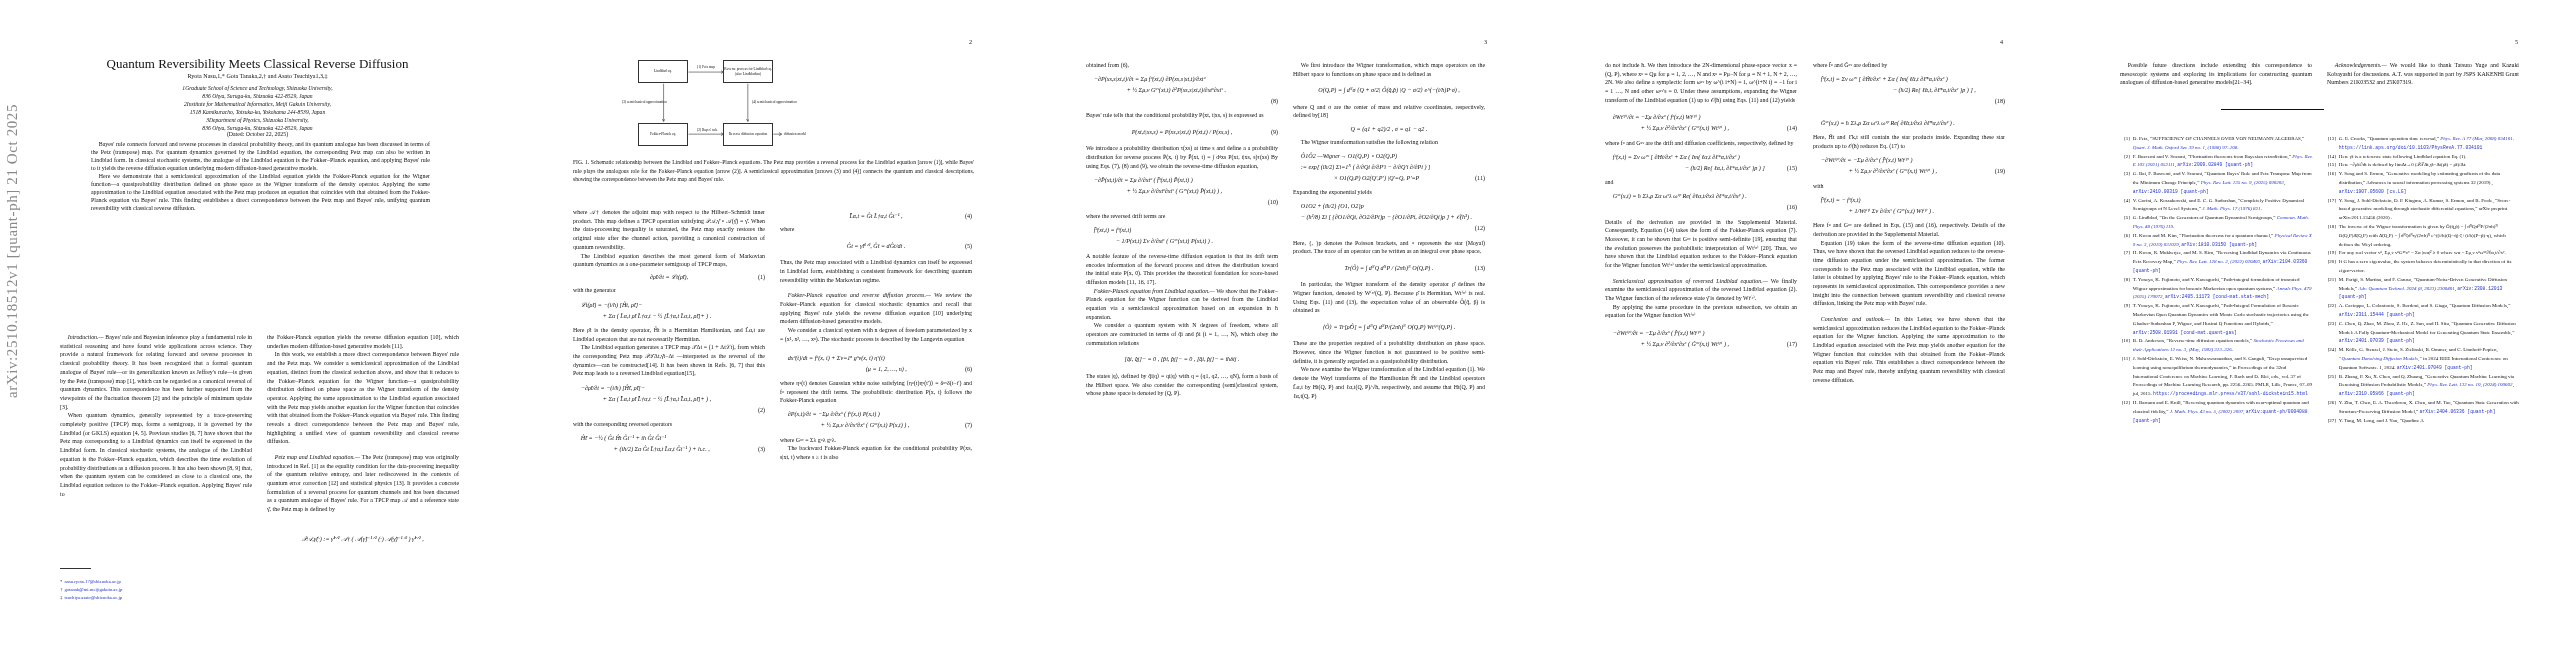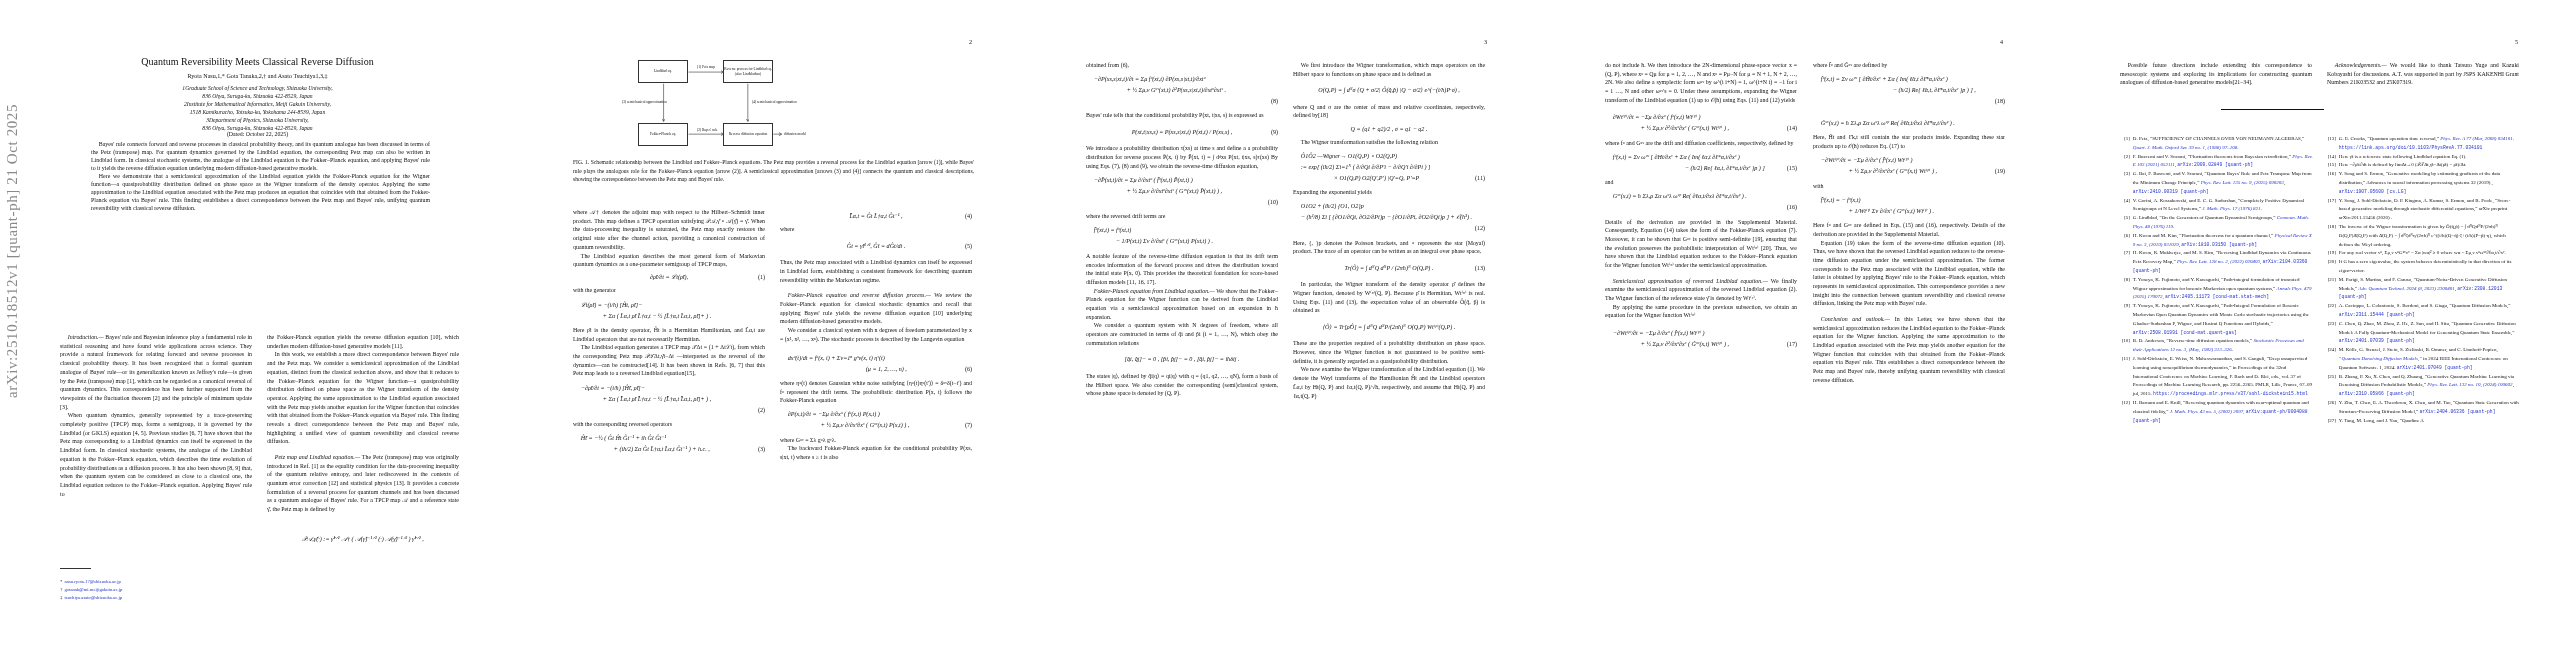--- a/index.html
+++ b/index.html
@@ -13,21 +13,21 @@
   .col { position: absolute; width: 192px; font-size: 5.9px; line-height: 8.7px; text-align: justify; hyphens: auto; }
   .col p { margin: 0 0 0 0; text-indent: 0; }
   .col p.ind { text-indent: 7.8px; }
   .col .gap { height: 6.7px; }
   a, .ref { color: #2233cc; text-decoration: none; }
   .it { font-style: italic; }
   .eq { font-style: italic; text-align: center; font-size: 6.1px; margin: 4.4px 0; position: relative; white-space: nowrap; }
   .eq .num { position: absolute; right: 0; font-style: normal; }
   .eqL { font-style: italic; text-align: left; font-size: 6.1px; margin: 4.4px 0 4.4px 7.8px; position: relative; white-space: nowrap; line-height: 11px; }
   .eqL .num { position: absolute; right: 0; bottom: 0; font-style: normal; }
-  .title { position: absolute; top: 56px; left: 0; width: 515px; text-align: center; font-size: 10px; font-weight: normal; }
+  .title { position: absolute; top: 56px; left: 0; width: 515px; text-align: center; font-size: 13px; font-weight: normal; }
   .authors { position: absolute; top: 73px; left: 0; width: 515px; text-align: center; font-size: 6.1px; }
   .aff { position: absolute; top: 84px; left: 0; width: 515px; text-align: center; font-size: 5.6px; font-style: italic; line-height: 8px; }
   .dated { position: absolute; top: 131px; left: 0; width: 515px; text-align: center; font-size: 5.8px; }
   .abstract { position: absolute; top: 140px; left: 91px; width: 339px; font-size: 5.9px; line-height: 8px; text-align: justify; }
   .abstract p { text-indent: 7.8px; }
   .foot-rule { position: absolute; left: 60px; top: 568px; width: 31px; border-top: 0.6px solid #333; }
   .footnotes { position: absolute; left: 60px; top: 578px; font-size: 4.7px; line-height: 7.8px; }
   .footnotes div span.mk { color: #111; margin-right: 2.2px; }
   
   .fig { position: absolute; left: 0; top: 56px; width: 515px; height: 97px; }

